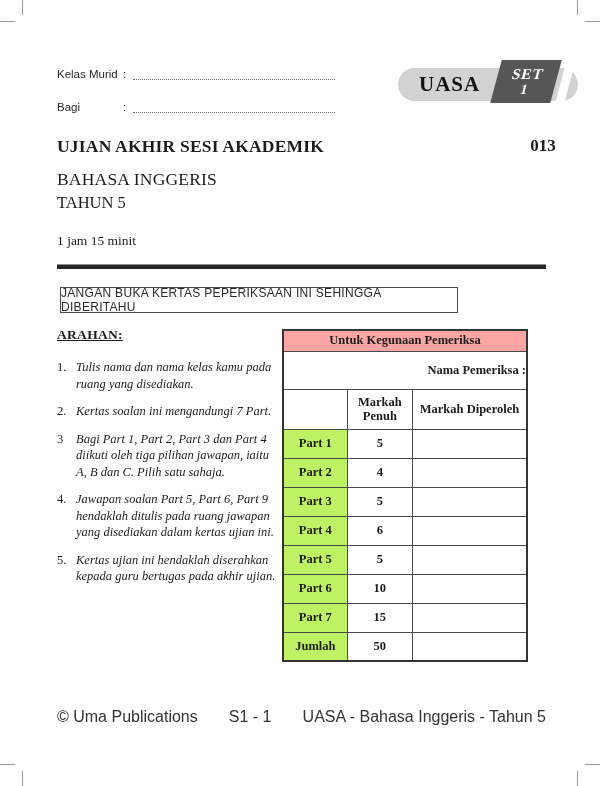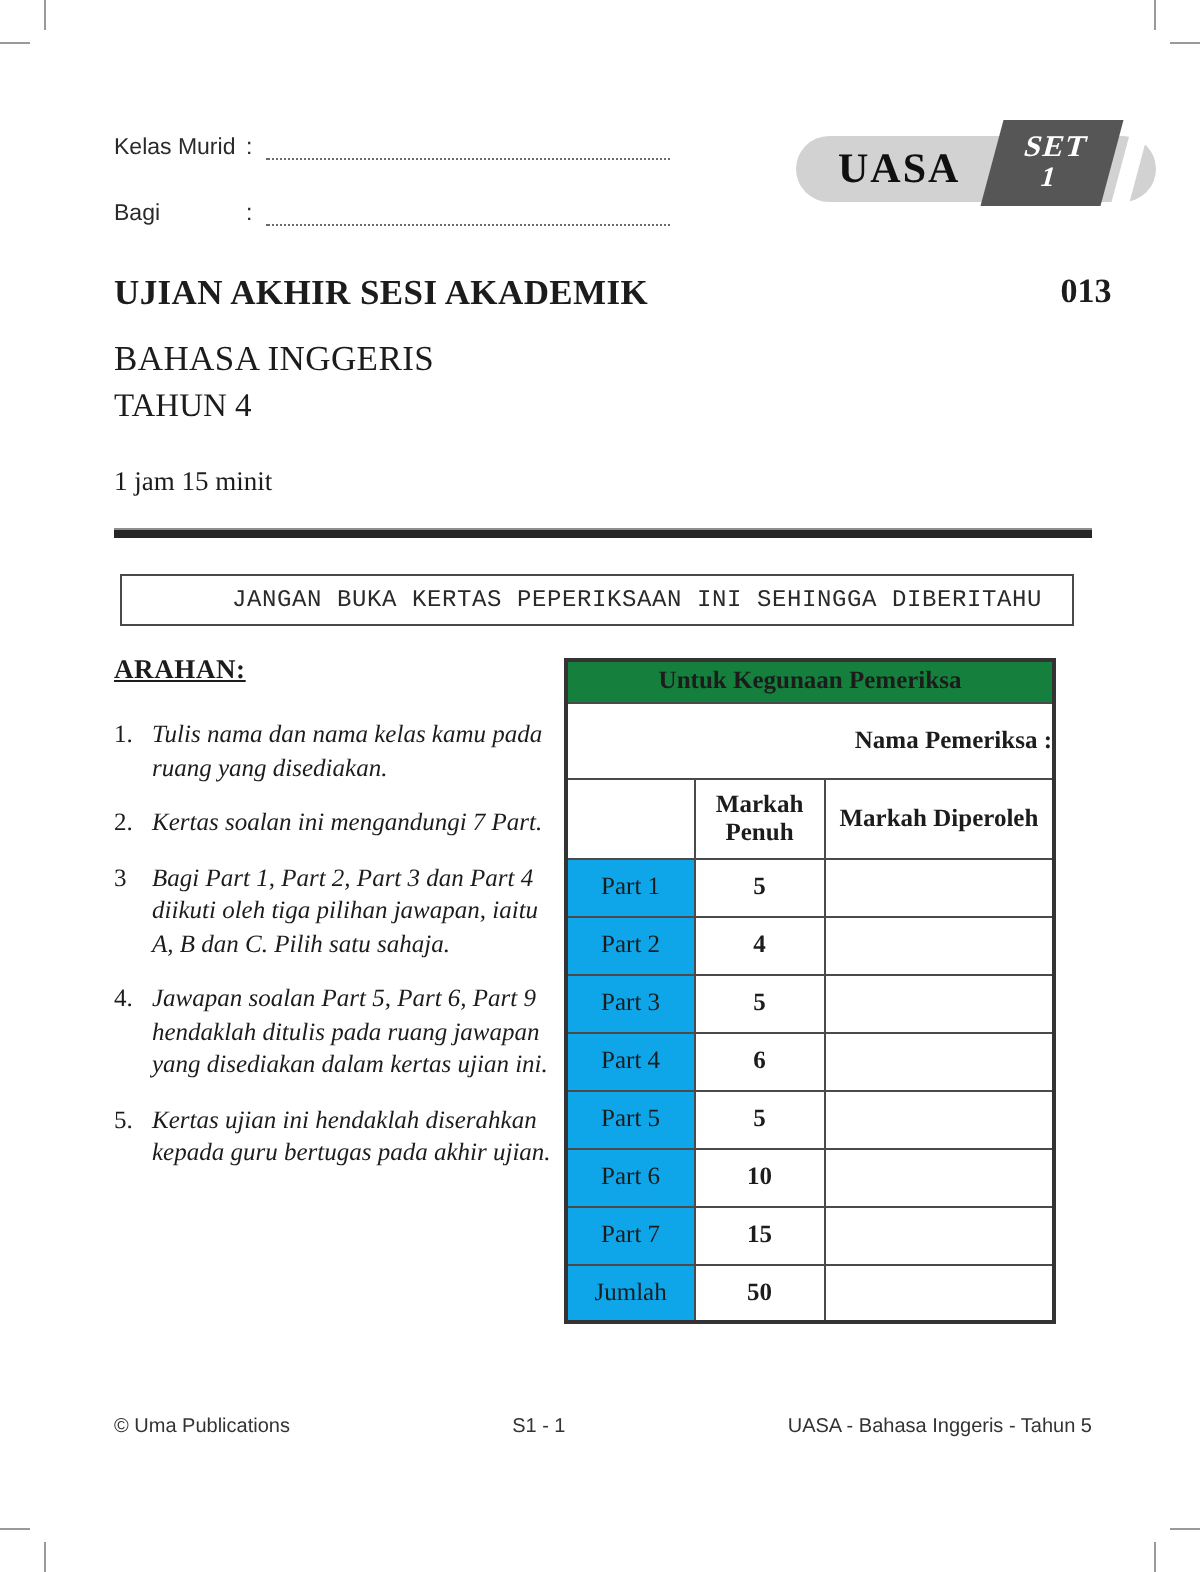--- a/index.html
+++ b/index.html
@@ -31,44 +31,44 @@
   .titleblock { position:absolute; left:57px; top:136px; width:489px; }
   .title-row { position:relative; }
   .title-main { font-weight:bold; font-size:17.5px; letter-spacing:0.2px; }
   .paper-code { position:absolute; left:440px; top:0; width:92px; text-align:center; font-weight:bold; font-size:17px; }
   .title-subject { font-weight:normal; font-size:17.5px; margin-top:12px; letter-spacing:0.2px; }
   .title-year { font-size:16.5px; margin-top:3px; }
   .duration { font-size:13.5px; margin-top:20px; }
 
   
   .rule { position:absolute; left:57px; top:264px; width:489px; height:5px; background:#262626; border-top:1.5px solid #8e8e8e; }
-  .notice-box { position:absolute; left:60px; top:287px; width:477px; height:26px; border:1px solid #4a4a4a; display:flex; align-items:center; justify-content:center; font-family:Liberation Mono, monospace; font-size:12px; color:#2a2a2a; letter-spacing:0.3px;padding-left:40px; }
+  .notice-box { position:absolute; left:60px; top:287px; width:398px; height:26px; border:1px solid #4a4a4a; display:flex; align-items:center; justify-content:center; font-family:Liberation Sans, sans-serif; font-size:12px; color:#2a2a2a; letter-spacing:0.3px; }
 
   
   .instructions { position:absolute; left:57px; top:327px; width:220px; }
   .instr-heading { font-weight:bold; font-size:13.5px; letter-spacing:0.3px; margin-bottom:16px;text-decoration:underline; }
   .instr-item { display:flex; margin-bottom:11px; font-size:12.5px; line-height:1.32; }
   .instr-num { flex:0 0 19px; font-style:normal; }
   .instr-text { flex:1; font-style:italic; }
 
   
   .examiner { position:absolute; left:282px; top:329px; width:246px; border-collapse:collapse; font-size:12.5px; }
   .examiner td, .examiner th { border:1px solid #4a4a4a; padding:0; }
   .examiner { border:2px solid #333333; }
-  .ex-title { height:21px; text-align:center; font-weight:bold; background:#15803d; font-size:12.5px; }
+  .ex-title { height:21px; text-align:center; font-weight:bold; background:#fca5a5; font-size:12.5px; }
   .ex-name { height:38px; text-align:right; font-weight:bold; padding-left:5px; }
   .ex-head { height:40px; text-align:center; font-weight:bold; line-height:1.15; }
   .ex-head.wide { white-space:nowrap; font-size:12.5px; }
   .ex-row td { height:29px; text-align:center; }
-  .ex-label { font-weight:normal; background:#0ea5e9; width:65px;margin-top:32px; }
+  .ex-label { font-weight:bold; background:#bef264; width:65px;margin-top:32px; }
   .ex-full { font-weight:bold; width:66px; }
   .ex-obt { width:115px; }
 
   
-  .footer { position:absolute; left:57px; top:708px; width:489px; display:flex; justify-content:space-between; font-family:"Liberation Sans", sans-serif; font-size:10px; color:#333333;gap:14px; }
+  .footer { position:absolute; left:57px; top:708px; width:489px; display:flex; justify-content:space-between; font-family:"Liberation Sans", sans-serif; font-size:16px; color:#333333;gap:14px; }
 </style>
 </head>
 <body>
 
 <div class="page">
 
   <div class="crop v" style="left:22px; top:0;"></div>
   <div class="crop h" style="left:0; top:21px;"></div>
   <div class="crop v" style="left:577px; top:0;"></div>
   <div class="crop h" style="left:585px; top:21px;"></div>
@@ -99,21 +99,21 @@
       <span class="set-num">1</span>
     </div>
   </div>
 
   <div class="titleblock">
     <div class="title-row">
       <span class="title-main">UJIAN AKHIR SESI AKADEMIK</span>
       <span class="paper-code">013</span>
     </div>
     <div class="title-subject">BAHASA INGGERIS</div>
-    <div class="title-year">TAHUN 4</div>
+    <div class="title-year">TAHUN 5</div>
     <div class="duration">1 jam 15 minit</div>
   </div>
 
   <div class="rule"></div>
 
   <div class="notice-box">
     <span>JANGAN BUKA KERTAS PEPERIKSAAN INI SEHINGGA DIBERITAHU</span>
   </div>
 
   <div class="instructions">

